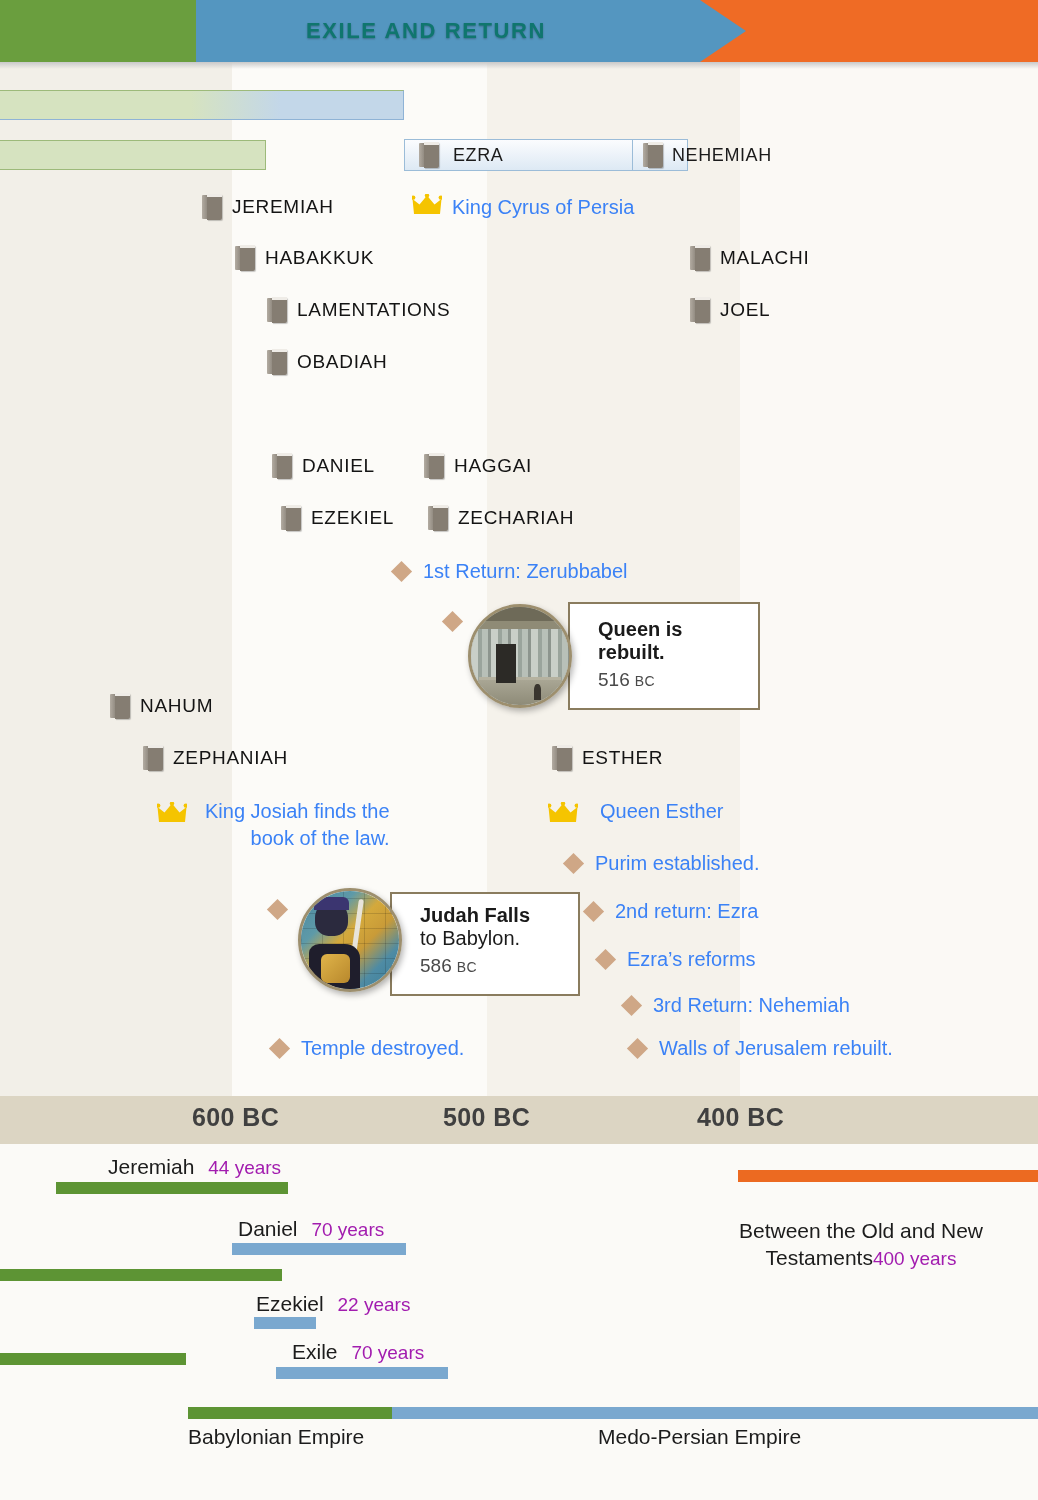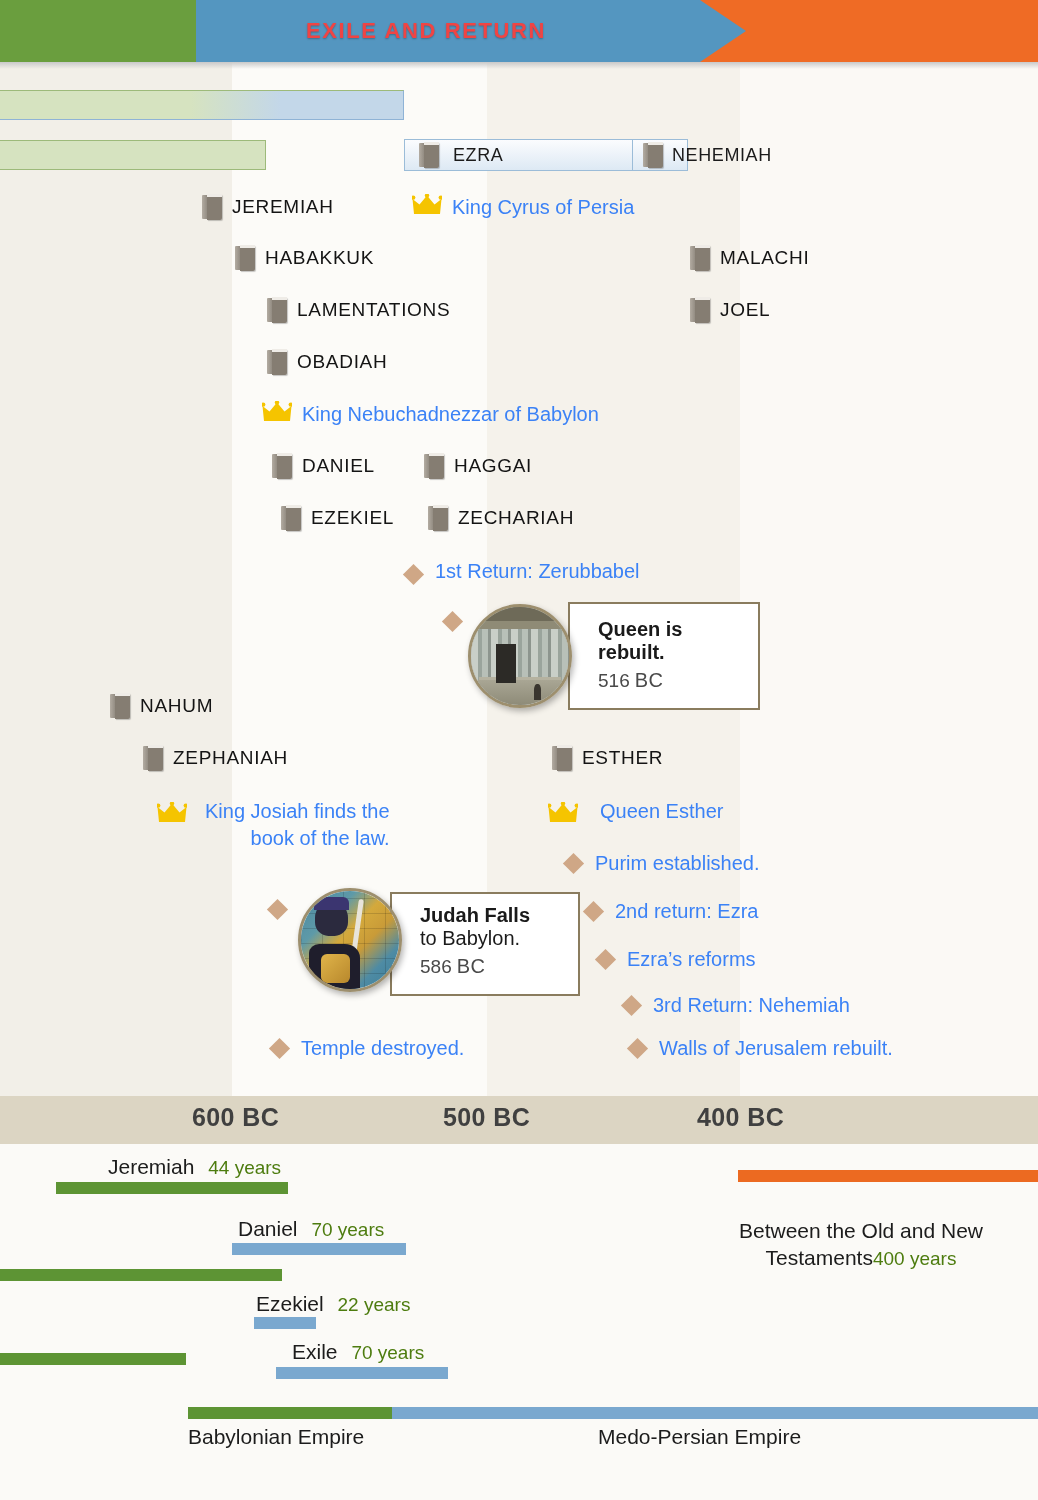--- a/index.html
+++ b/index.html
@@ -23,21 +23,21 @@
   .banner .seg { position: absolute; top: 0; height: 62px; }
   .seg-green  { left: 0;   width: 262px; background: #6a9e3e;
                 clip-path: polygon(0 0, 220px 0, 262px 50%, 220px 100%, 0 100%); }
   .seg-blue   { left: 196px; width: 552px; background: #5496c0;
                 clip-path: polygon(0 0, 510px 0, 552px 50%, 510px 100%, 0 100%); }
   .seg-orange { left: 700px; width: 338px; background: #ef6b25;
                 clip-path: polygon(0 0, 338px 0, 338px 100%, 0 100%, 46px 50%); }
   .banner-title {
     position: absolute; left: 0; top: 0; width: 852px; height: 62px;
     display: flex; align-items: center; justify-content: center;
-    color: #ef4444; font-size: 22px; font-weight: bold; letter-spacing: 1.6px;
+    color: #0f766e; font-size: 22px; font-weight: bold; letter-spacing: 1.6px;
     text-shadow: 0 1px 2px rgba(0,0,0,.28);
   }
   .banner-shadow { position: absolute; left: 0; top: 62px; width: 1038px; height: 7px;
     background: linear-gradient(#c9c9c9, rgba(240,240,240,0)); }
 
   
   .era-bar { position: absolute; border: 1px solid; }
   .era-bar-1 { left: -6px; top: 90px; width: 410px; height: 30px;
     border-color: #9dba7a #8fb3d6 #8fb3d6 #9dba7a;
     background: linear-gradient(to right, #d6e3c0 0%, #d6e3c0 48%, #c3d7e9 70%, #c3d7e9 100%); }
@@ -82,21 +82,21 @@
   
   .callout { position: absolute; }
   .callout .frame { position: absolute; border: 2px solid #8a7c5e; background: #ffffff; }
   .callout .circ { position: absolute; width: 104px; height: 104px; border-radius: 50%;
     border: 3px solid #9d8f6e; overflow: hidden;
     box-shadow: 2px 3px 6px rgba(0,0,0,.3); }
   .callout .ctext { position: absolute; }
   .callout .c-bold { font-size: 20px; font-weight: bold; color: #1a1a1a; line-height: 23px; }
   .callout .c-reg  { font-size: 20px; color: #1a1a1a; line-height: 23px; }
   .callout .c-date { font-size: 19px; color: #4a4a4a; line-height: 24px; }
-  .callout .c-date .bc { font-size: 20px; letter-spacing: .5px; }
+  .callout .c-date .bc { font-size: 14px; letter-spacing: .5px; }
   .callout .cdia { position: absolute; width: 15px; height: 15px;
     background: #cfa786; transform: rotate(45deg); }
 
   
   .img-temple { width: 100%; height: 100%;
     background:
       linear-gradient(to bottom, #6e6a58 0%, #6e6a58 14%, rgba(0,0,0,0) 14%),
       linear-gradient(to bottom, #8f8b76 14%, #8f8b76 22%, rgba(0,0,0,0) 22%),
       repeating-linear-gradient(90deg,
         #c9cfc8 0px, #c9cfc8 7px, #9aa49c 7px, #9aa49c 11px,
@@ -135,21 +135,21 @@
     background: #dcd5c3; }
   .axis-tick { position: absolute; top: 1103px; font-size: 25px; font-weight: bold;
     color: #404040; letter-spacing: .4px; }
 
   
   .g-bar { position: absolute; height: 12px; }
   .g-green { background: #5d9434; }
   .g-blue  { background: #7aa8cf; }
   .g-orange{ background: #ec6a21; }
   .g-label { position: absolute; font-size: 21px; color: #1c1c1c; white-space: nowrap; }
-  .g-label .yrs { font-size: 19px; color: #4d7c0f; }
+  .g-label .yrs { font-size: 19px; color: #a21caf; }
   .g-label.two { white-space: pre-line; text-align: center; line-height: 27px; }
 
   .empire-label { position: absolute; font-size: 21px; color: #1c1c1c; white-space: nowrap; }
 </style>
 </head>
 <body>
 
 <div id="page">
 
   <div class="col-band band-a"></div>
@@ -244,31 +244,20 @@
 
   <div class="entry" style="left:267px;top:349px;">
     <span class="book">
         <span class="spine"></span>
         <span class="cover"></span>
         <span class="top"></span>
       </span>
     <span class="txt-caps">OBADIAH</span>
   </div>
 
-  <div class="entry" style="left:262px;top:401px;">
-    <span class="crown">
-      <svg width="30" height="22" viewBox="0 0 30 22">
-          <path d="M2 20 L0.5 5 L7.5 10.5 L15 1.5 L22.5 10.5 L29.5 5 L28 20 Z" fill="#f5c400"></path>
-          <circle cx="1.2" cy="3.6" r="2.2" fill="#f5c400"></circle>
-          <circle cx="15" cy="1.6" r="2.2" fill="#f5c400"></circle>
-          <circle cx="28.8" cy="3.6" r="2.2" fill="#f5c400"></circle>
-        </svg>
-    </span>
-    <span class="txt">King Nebuchadnezzar of Babylon</span>
-  </div>
 
   <div class="entry" style="left:272px;top:453px;">
     <span class="book">
         <span class="spine"></span>
         <span class="cover"></span>
         <span class="top"></span>
       </span>
     <span class="txt-caps">DANIEL</span>
   </div>
 
@@ -292,21 +281,21 @@
 
   <div class="entry" style="left:428px;top:505px;">
     <span class="book">
         <span class="spine"></span>
         <span class="cover"></span>
         <span class="top"></span>
       </span>
     <span class="txt-caps">ZECHARIAH</span>
   </div>
 
-  <div class="entry" style="left:406px;top:558px;gap:14px;align-items:center;">
+  <div class="entry" style="left:394px;top:558px;gap:14px;">
     <span class="diamond" style="margin-top:6px;"></span>
     <span class="txt">1st Return: Zerubbabel</span>
   </div>
 
   <div class="callout" style="left:440px;top:600px;width:320px;height:120px;">
     <span class="cdia" style="left:5px;top:14px;"></span>
     <div class="frame" style="left:128px;top:2px;width:192px;height:108px;"></div>
     <div class="ctext" style="left:158px;top:18px;width:160px;">
       <div class="c-bold">Queen is</div>
       <div class="c-bold">rebuilt.</div>

